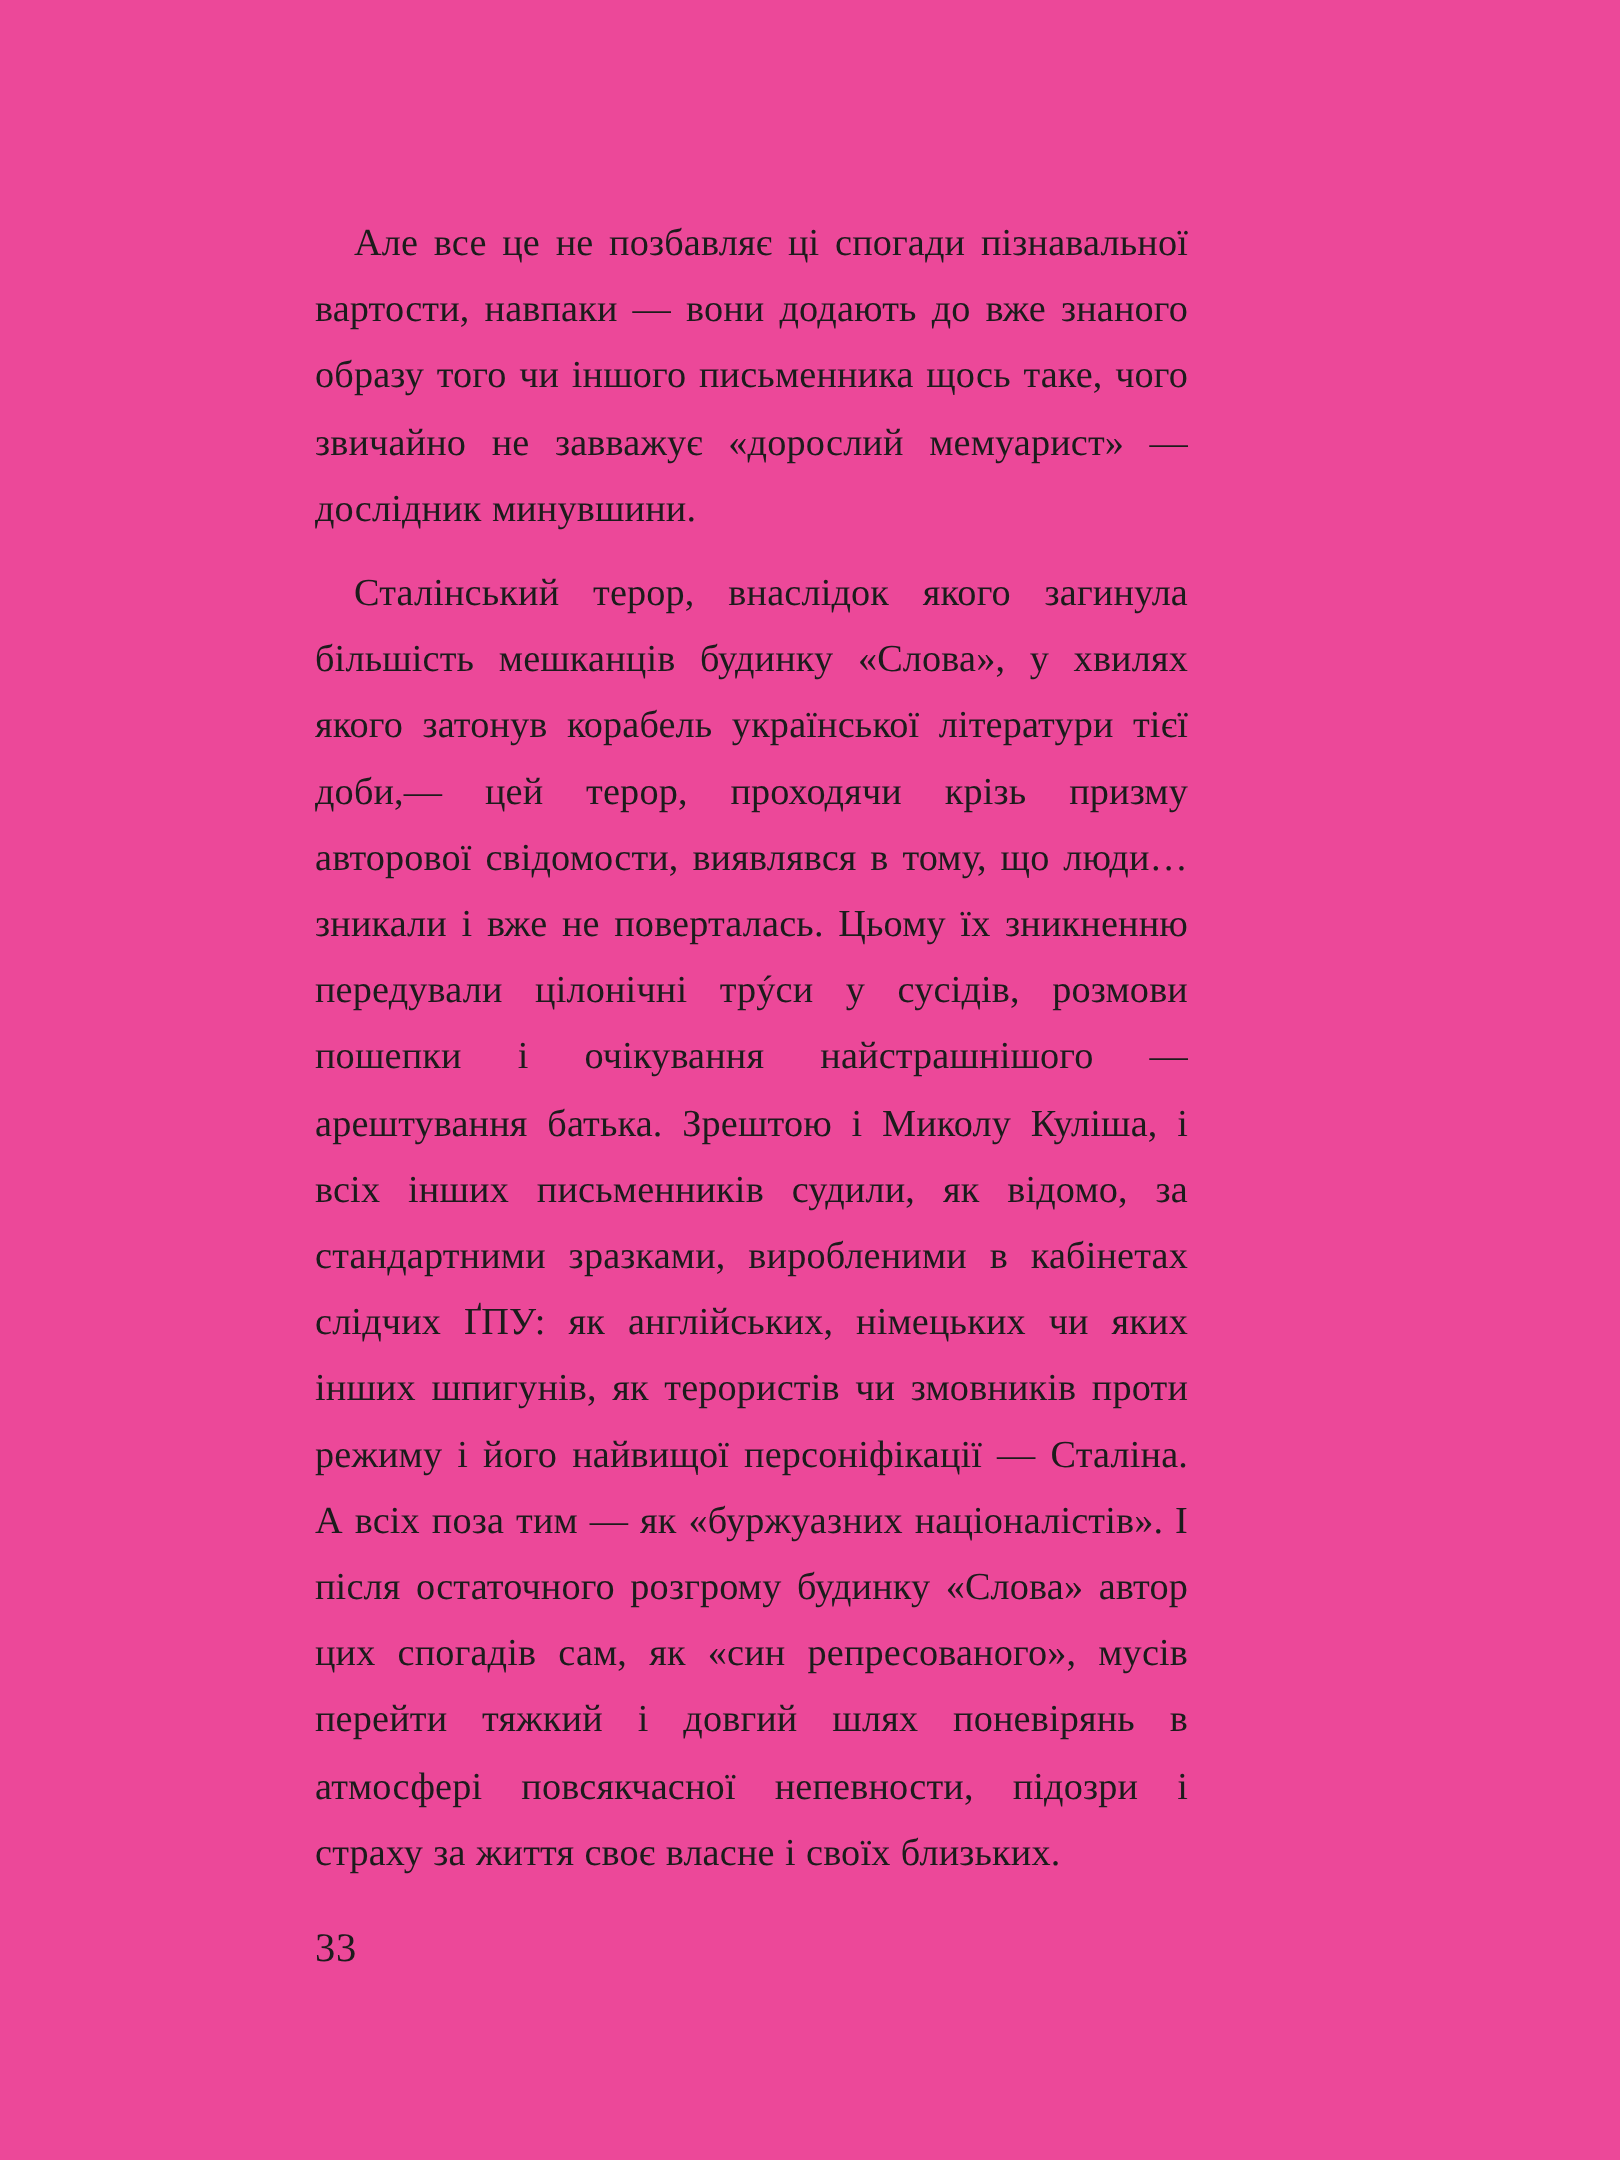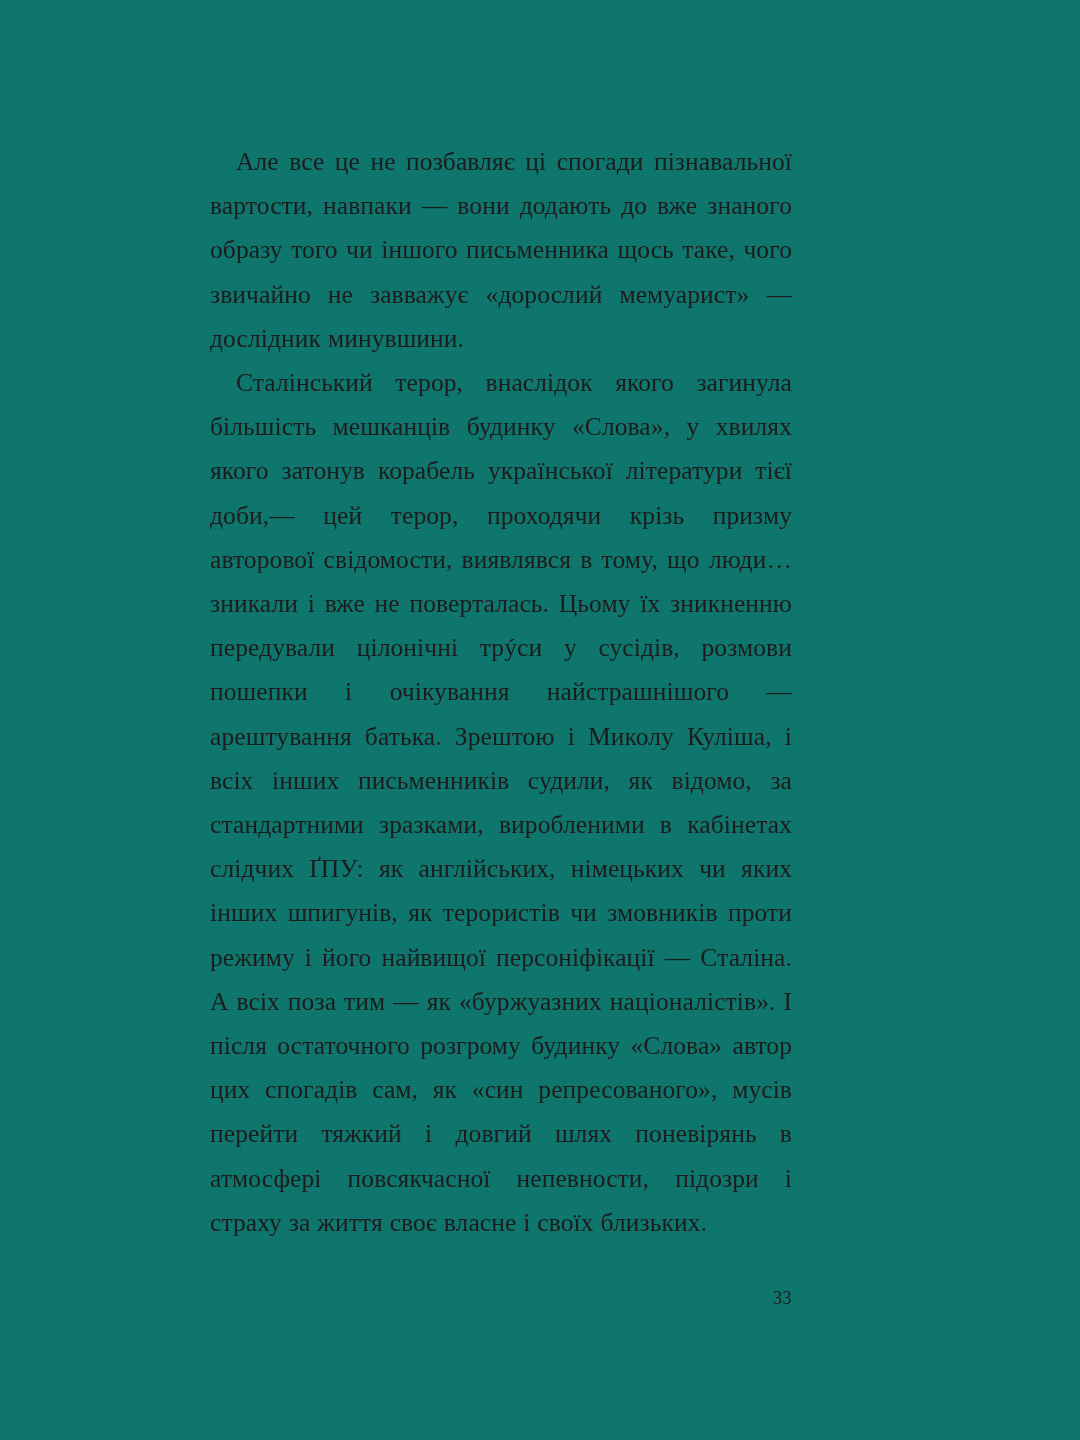--- a/index.html
+++ b/index.html
@@ -12,21 +12,21 @@
     background: #ffffff;
     font-family: "Liberation Serif", "DejaVu Serif", serif;
     color: #1a1a1a;
     overflow: hidden;
   }
 
   .page {
     position: relative;
     width: 1080px;
     height: 1440px;
-    background: #0f766e;
+    background: #ec4899;
     box-sizing: border-box;
   }
 
   .text-block {
     position: absolute;
     left: 210px;
     top: 140px;
     width: 582px;
   }
 
@@ -37,30 +37,29 @@
     font-size: 25.5px;
     line-height: 44.2px;
     letter-spacing: 0.1px;
     word-spacing: 0.4px;
     hyphens: manual;
     -webkit-hyphens: manual;
     color: #1c1c1c;
   }
 
   .para + .para {
-    margin-top: 0;
+    margin-top: 12px;
   }
 
   .page-number {
     position: absolute;
     left: 210px;
     top: 1283px;
     width: 582px;
-    text-align: right;
-    font-size: 18px;
+    font-size: 27px;
     line-height: 30px;
     color: #1c1c1c;
     font-family: "Liberation Serif", "DejaVu Serif", serif;
     letter-spacing: 0.5px;
   }
 </style>
 </head>
 <body>
 
 <div class="page">

